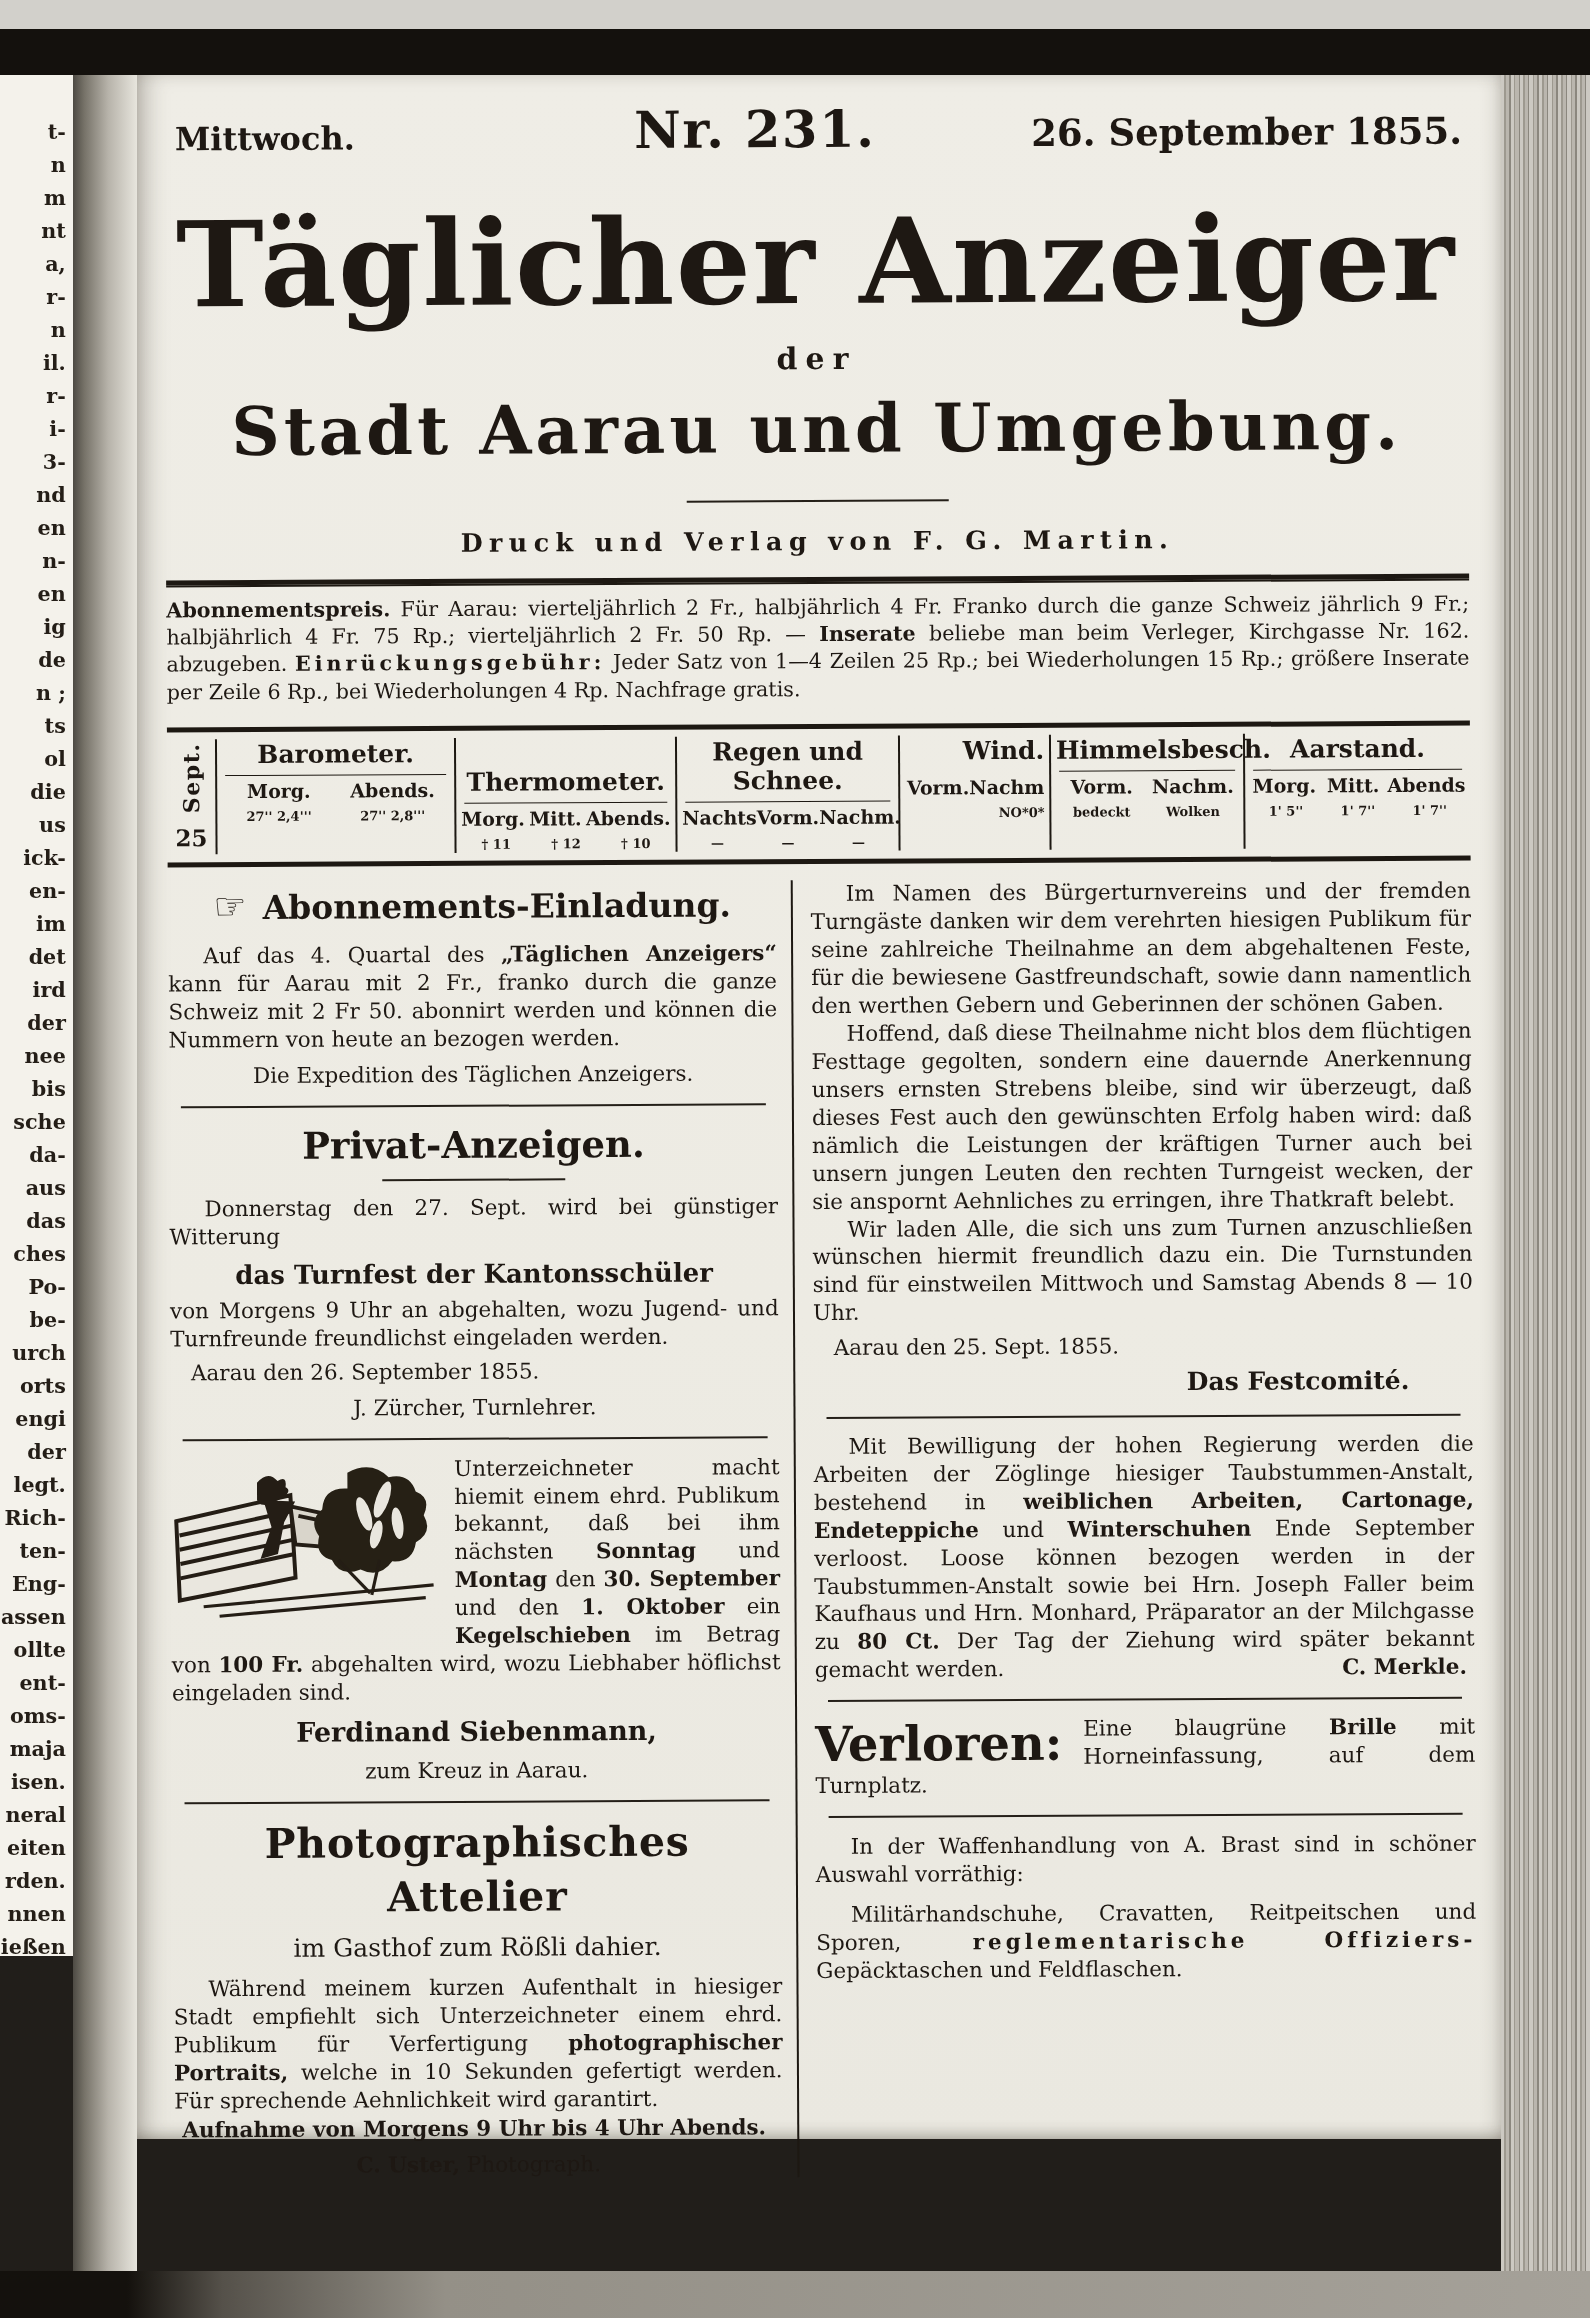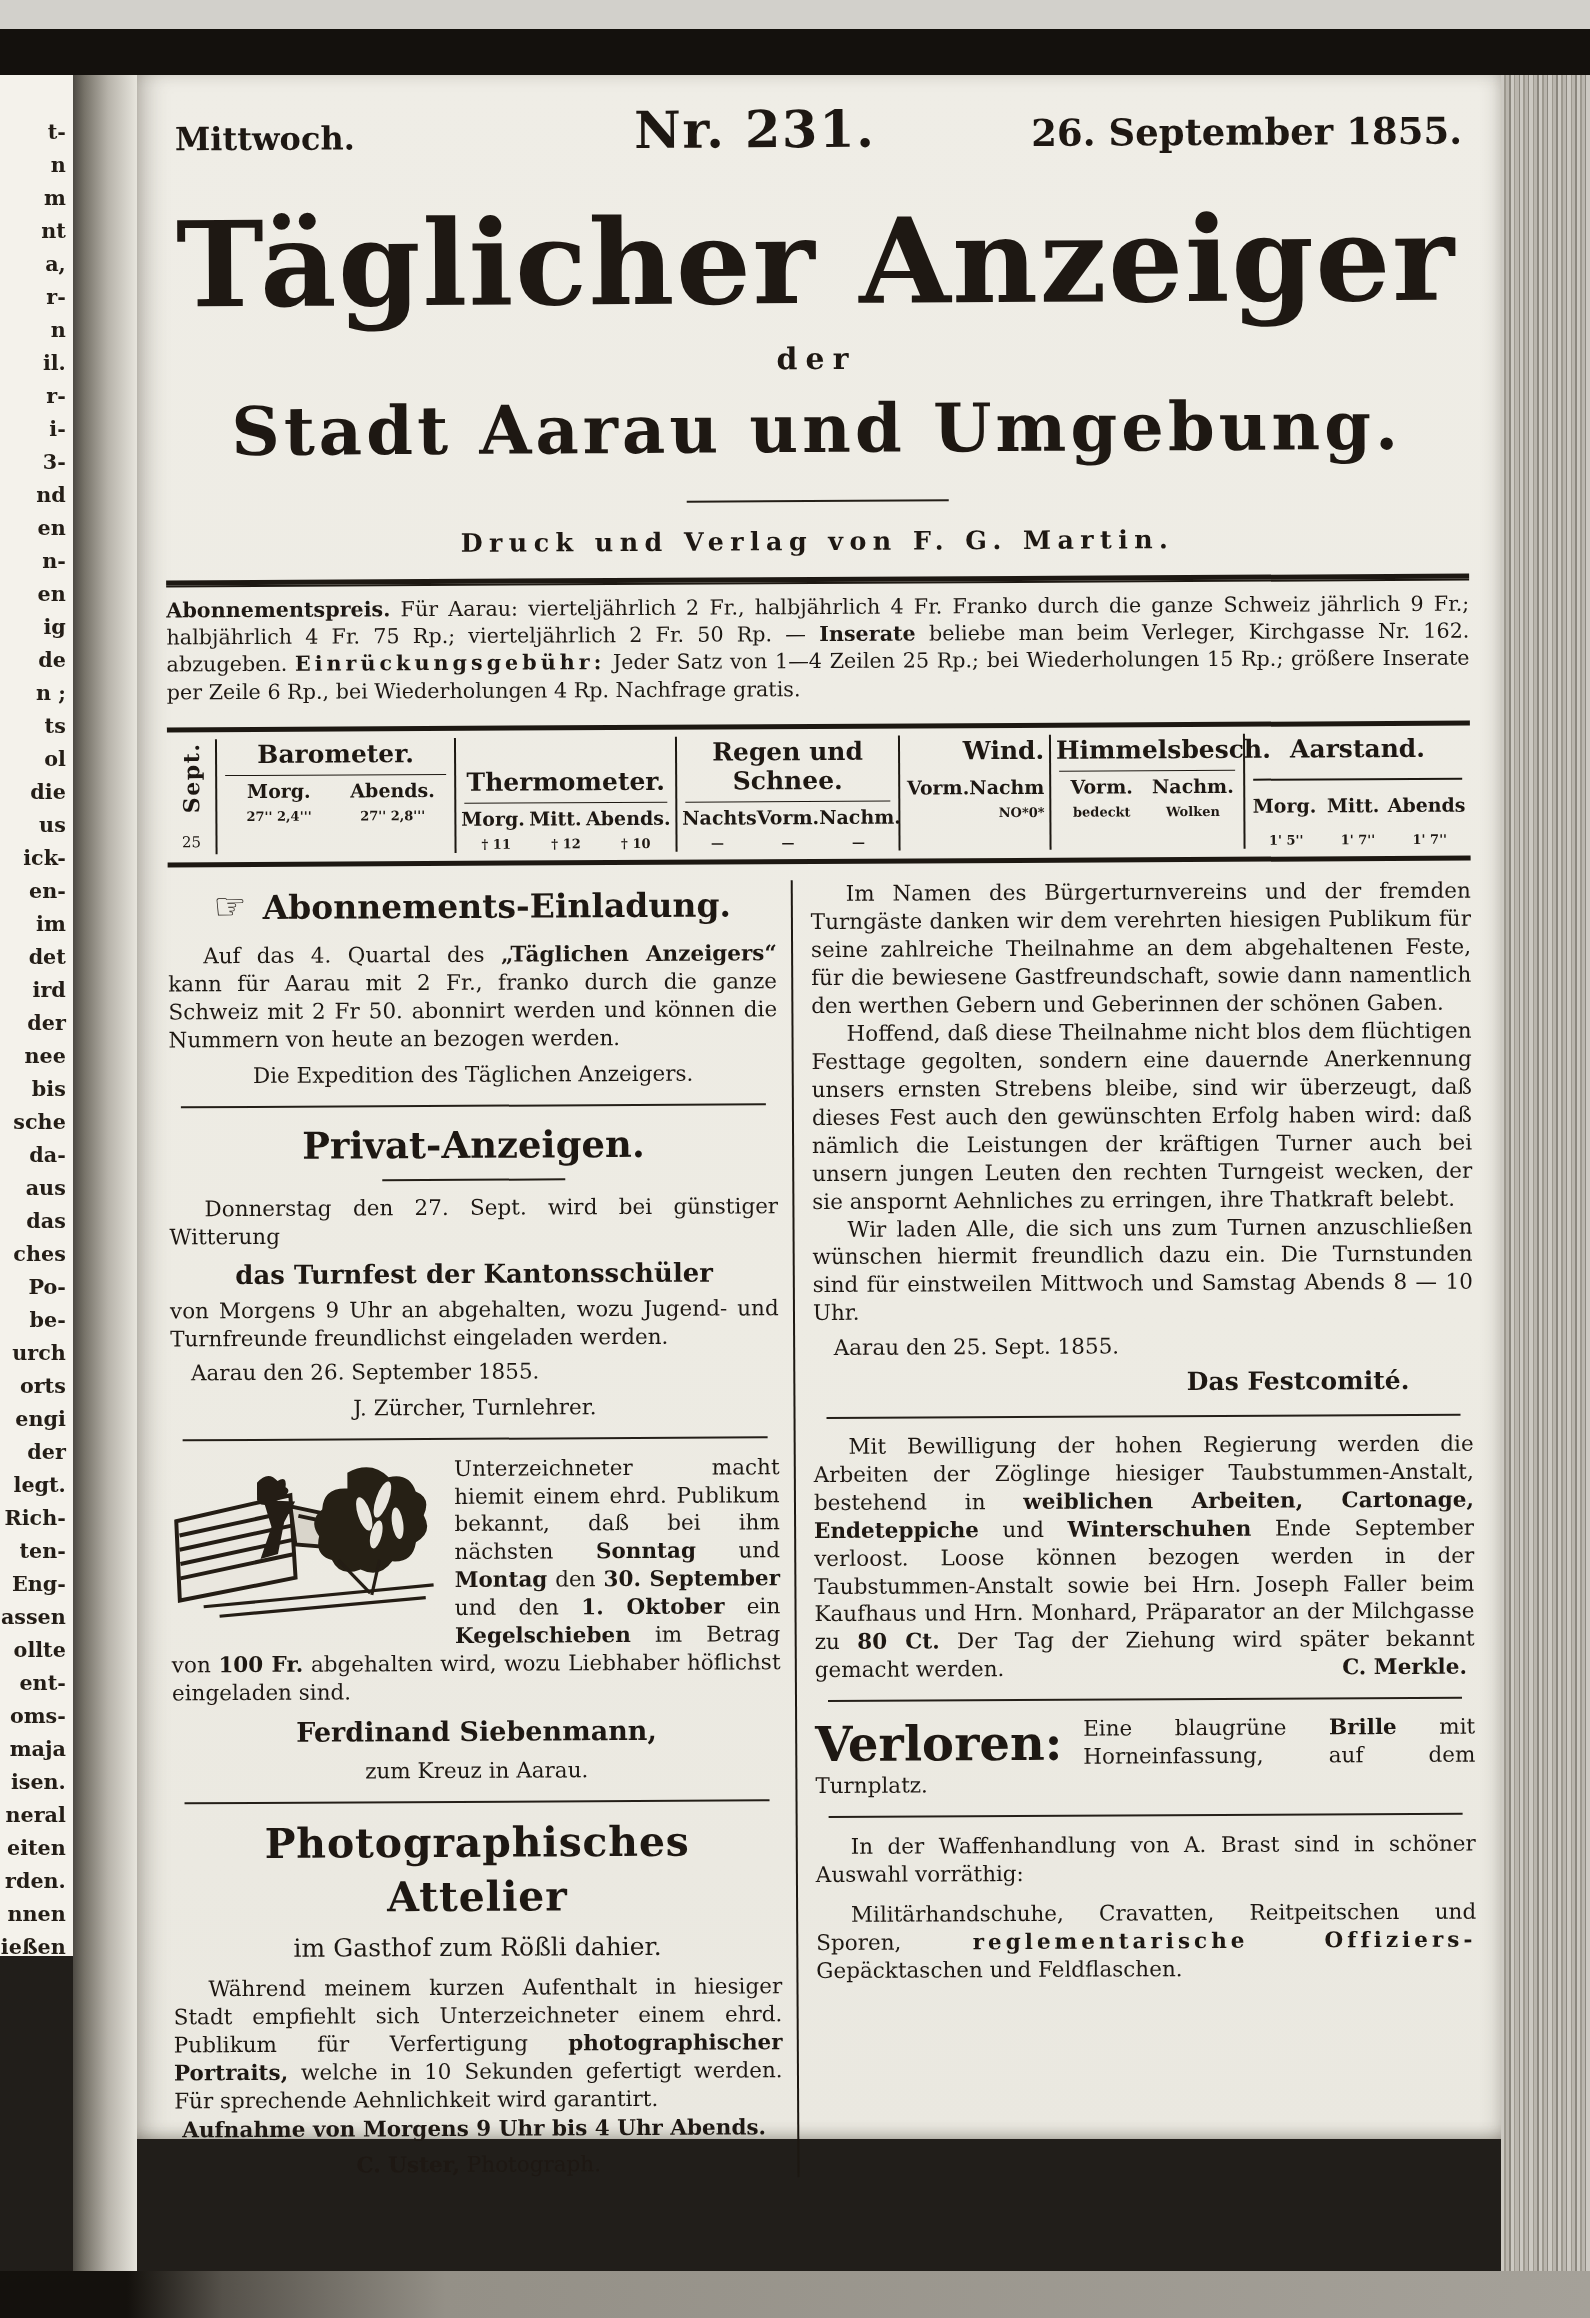--- a/index.html
+++ b/index.html
@@ -42,24 +42,24 @@
   .dbl-rule { margin-top:20.7px; height:4.8px; border-top:5.6px solid #1d1812; border-bottom:2.4px solid #1d1812; }
   .subscription { margin-top:9.5px; font-size:20.7px; line-height:1.32; text-align:justify; }
   .rule-heavy { height:5.6px; background:#1d1812; margin-top:8px; }
 
   
   .wtable { display:flex; border-bottom:5.6px solid #1d1812; padding:6.4px 0 8px; }
   .wcol { padding:1.6px 4.8px; display:flex; flex-direction:column; }
   .wcol + .wcol { border-left:2.4px solid #1d1812; }
   .wcol-sept { width:48px; align-items:center; justify-content:space-between; padding:3.2px 1.6px; }
   .sept-label { writing-mode:vertical-rl; transform:rotate(180deg); font-weight:700; font-size:22px; letter-spacing:1.6px; }
-  .sept-day { font-weight:400; font-size:15px; }
+  .sept-day { font-weight:700; font-size:23px; }
   .wcol:nth-child(2){ width:239px; } .wcol:nth-child(3){ width:221px;justify-content:flex-end; }
   .wcol:nth-child(4){ width:223px;justify-content:space-between; } .wcol:nth-child(5){ width:151px;align-items:flex-end; }
-  .wcol:nth-child(6){ width:194px; } .wcol:nth-child(7){ flex:1;justify-content:space-between; }
+  .wcol:nth-child(6){ width:194px; } .wcol:nth-child(7){ flex:1; }
   .wh { text-align:center; font-weight:700; font-size:25px; }
   .wline { height:1.6px; background:#1d1812; margin:5.6px 3.2px 4px; }
   .wrow { display:flex; }
   .wrow > div { flex:1; text-align:center; }
   .wsub { font-size:19px; font-weight:700; }
   .wval { font-size:13px; font-weight:700; padding-top:6.4px; white-space:nowrap; }
 
   .cols { display:flex; margin-top:16px; }
   .colL { width:623px; padding-right:14.3px; }
   .col-divider { width:2.4px; background:#1d1812; }

